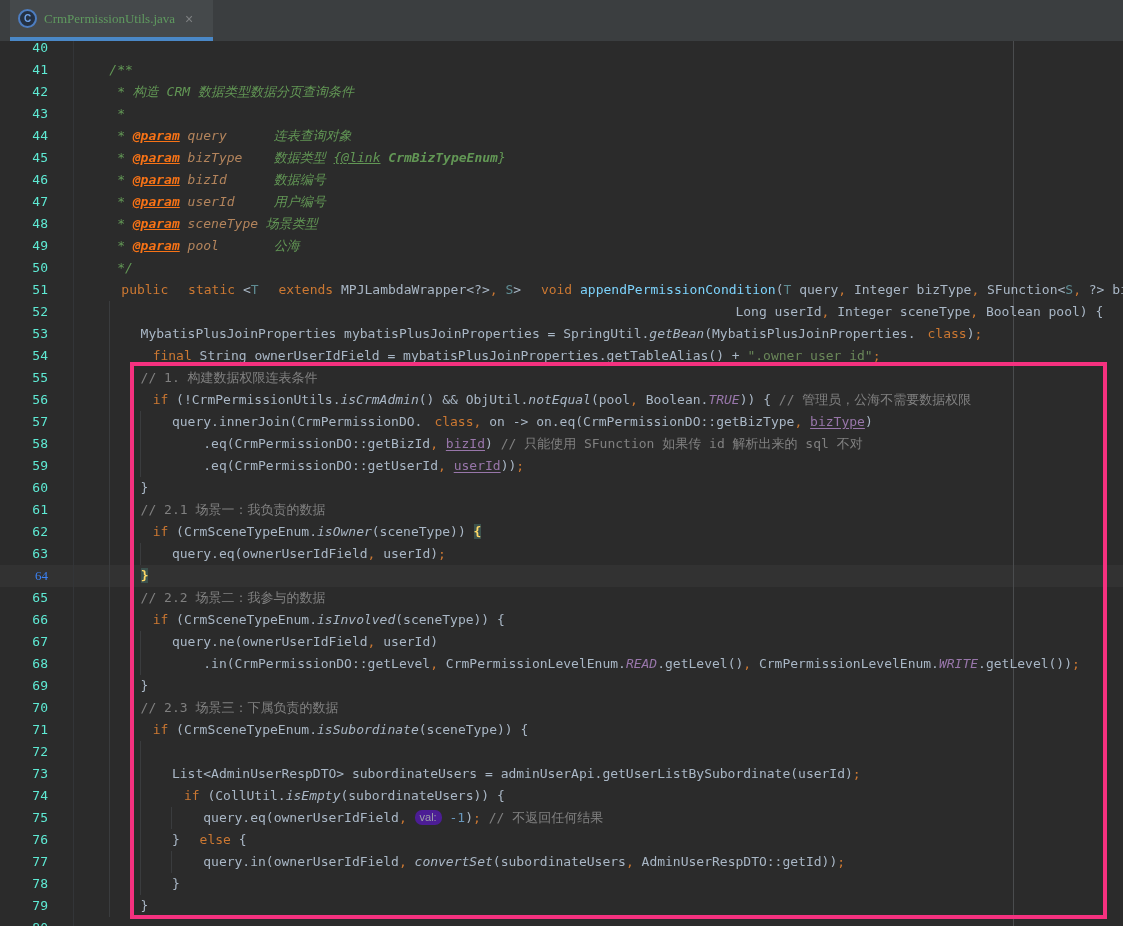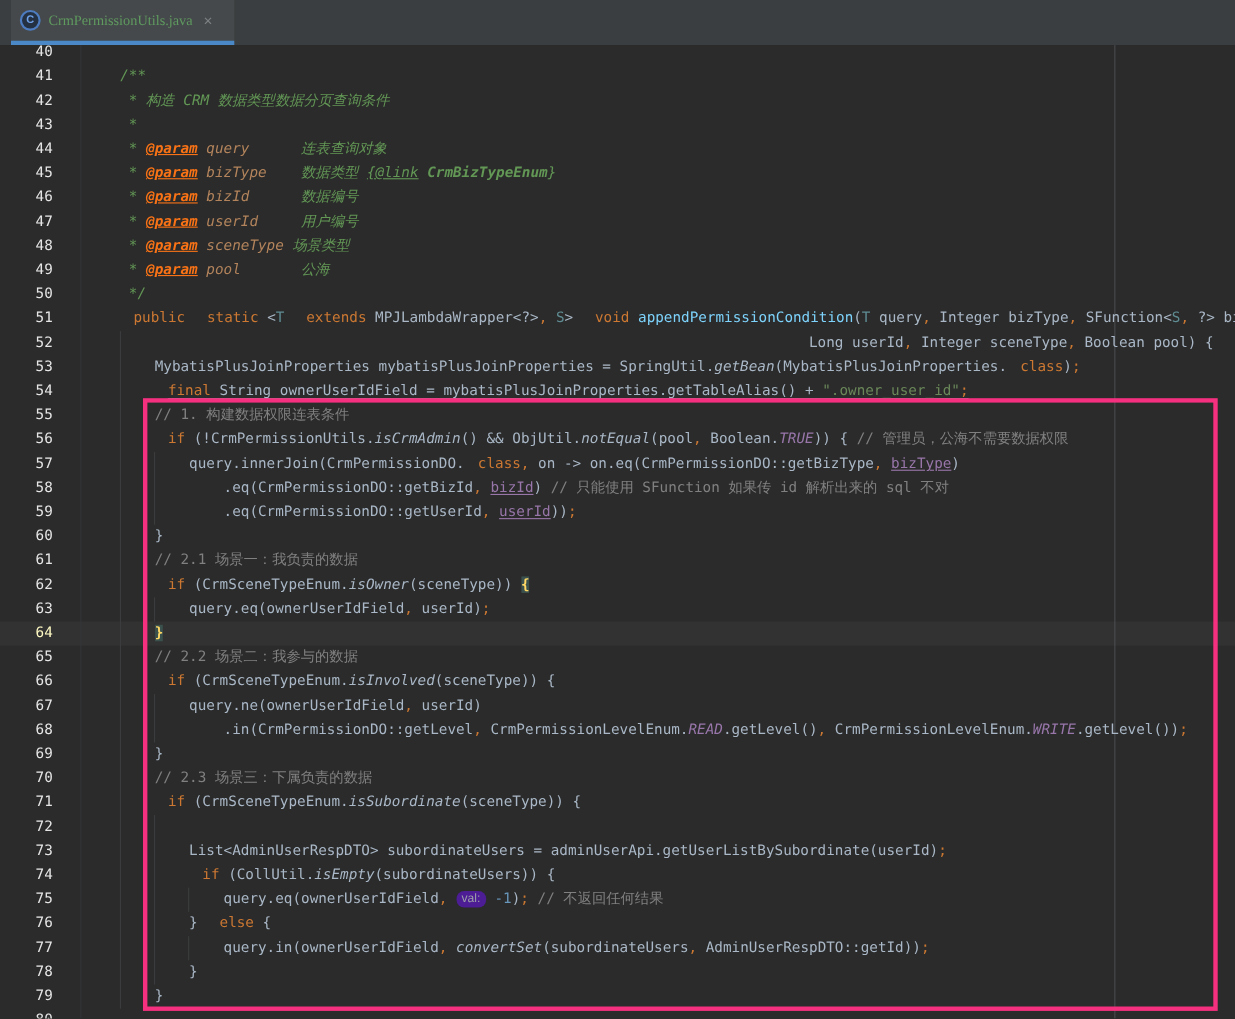--- a/index.html
+++ b/index.html
@@ -18,22 +18,22 @@
        line-height:14px;cursor:pointer;}
 
   
   #editor{position:absolute;top:41px;left:0;width:1123px;height:885px;background:#2B2B2B;overflow:hidden;}
   #caret-row{position:absolute;left:0;top:524px;width:1123px;height:22px;background:#323232;}
   .vguide{position:absolute;width:1px;background:#3A3C3E;}
   #gutter-sep{position:absolute;left:73px;top:0;width:1px;height:885px;background:#333538;}
   #margin-guide{position:absolute;left:1013px;top:0;width:1px;height:885px;background:#4A4C4E;}
   #code{position:absolute;top:-4px;left:0;right:0;}
   .line{display:flex;height:22px;line-height:22px;font-size:13px;white-space:pre;}
-  .ln{flex:0 0 48px;text-align:right;color:#e5e5e5;user-select:none;}
-  .line.cur .ln{color:#fef9c3;}
+  .ln{flex:0 0 48px;text-align:right;color:#5eead4;user-select:none;}
+  .line.cur .ln{color:#3b82f6;font-family:Liberation Serif, serif;}
   .ct{margin-left:30px;color:#A9B7C6;}
 
   
   .t-sp{color:#A9B7C6;}
   .t-kw{color:#CC7832;margin-left:12px;}
   .t-pn{color:#CC7832;}
   .t-tp{color:#5F8C93;}
   .t-mdecl{color:#7dd3fc;font-weight:normal;}
   .t-sm{color:#A9B7C6;font-style:italic;}
   .t-cap{color:#9876AA;text-decoration:underline;text-underline-offset:2px;}

